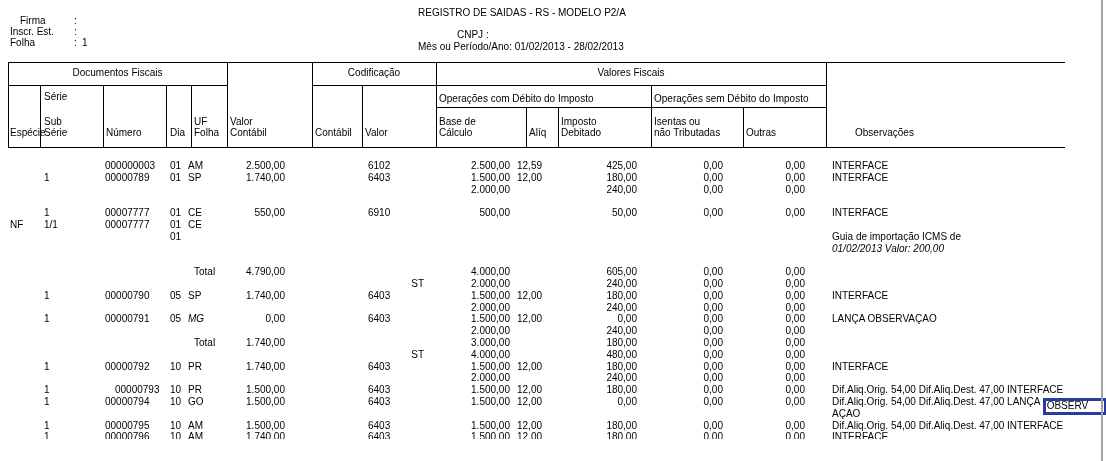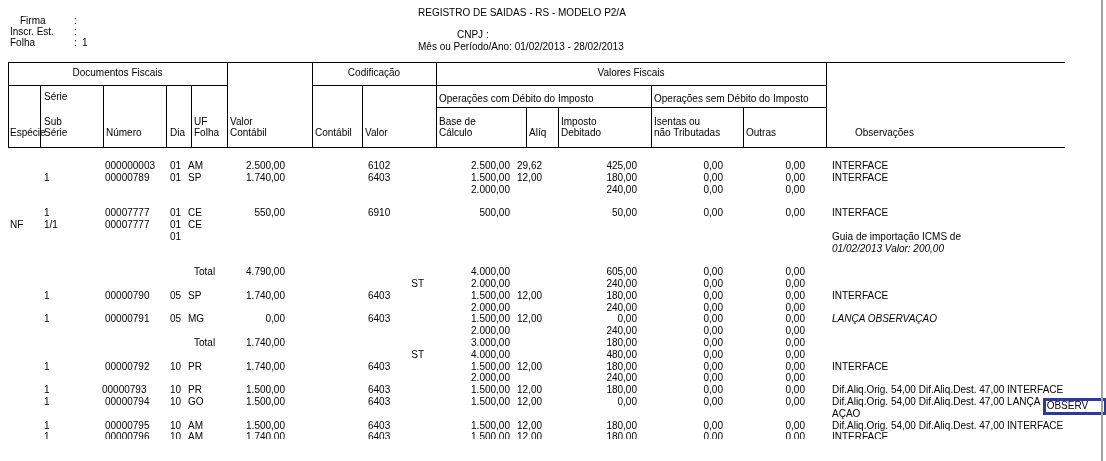--- a/index.html
+++ b/index.html
@@ -95,21 +95,21 @@
 </div>
 
 <div id="table-body">
     <div class="row" style="top: 0px;">
       <span class="cell" style="left: 105px; width: 60px;">000000003</span>
       <span class="cell" style="left: 170px; width: 20px;">01</span>
       <span class="cell" style="left: 188px; width: 36px;">AM</span>
       <span class="cell num" style="left: 200px; width: 85px;">2.500,00</span>
       <span class="cell" style="left: 368px; width: 40px;">6102</span>
       <span class="cell num" style="left: 440px; width: 70px;">2.500,00</span>
-      <span class="cell" style="left: 517px; width: 36px;">29,62</span>
+      <span class="cell" style="left: 517px; width: 36px;">12,59</span>
       <span class="cell num" style="left: 565px; width: 72px;">425,00</span>
       <span class="cell num" style="left: 660px; width: 63px;">0,00</span>
       <span class="cell num" style="left: 745px; width: 60px;">0,00</span>
       <span class="cell" style="left: 832px; width: 272px;">INTERFACE</span>
     </div>
     <div class="row" style="top: 11.8px;">
       <span class="cell" style="left: 44px; width: 55px;">1</span>
       <span class="cell" style="left: 105px; width: 60px;">00000789</span>
       <span class="cell" style="left: 170px; width: 20px;">01</span>
       <span class="cell" style="left: 188px; width: 36px;">SP</span>
@@ -189,29 +189,29 @@
     <div class="row" style="top: 141.6px;">
       <span class="cell num" style="left: 440px; width: 70px;">2.000,00</span>
       <span class="cell num" style="left: 565px; width: 72px;">240,00</span>
       <span class="cell num" style="left: 660px; width: 63px;">0,00</span>
       <span class="cell num" style="left: 745px; width: 60px;">0,00</span>
     </div>
     <div class="row" style="top: 153.4px;">
       <span class="cell" style="left: 44px; width: 55px;">1</span>
       <span class="cell" style="left: 105px; width: 60px;">00000791</span>
       <span class="cell" style="left: 170px; width: 20px;">05</span>
-      <span class="cell" style="left: 188px; width: 36px;">MG</span>
+      <span class="cell" style="left: 188px; width: 36px; font-style: italic;">MG</span>
       <span class="cell num" style="left: 200px; width: 85px;">0,00</span>
       <span class="cell" style="left: 368px; width: 40px;">6403</span>
       <span class="cell num" style="left: 440px; width: 70px;">1.500,00</span>
       <span class="cell" style="left: 517px; width: 36px;">12,00</span>
       <span class="cell num" style="left: 565px; width: 72px;">0,00</span>
       <span class="cell num" style="left: 660px; width: 63px;">0,00</span>
       <span class="cell num" style="left: 745px; width: 60px;">0,00</span>
-      <span class="cell" style="left: 832px; width: 272px; font-style: italic;">LANÇA OBSERVAÇAO</span>
+      <span class="cell" style="left: 832px; width: 272px;">LANÇA OBSERVAÇAO</span>
     </div>
     <div class="row" style="top: 165.2px;">
       <span class="cell num" style="left: 440px; width: 70px;">2.000,00</span>
       <span class="cell num" style="left: 565px; width: 72px;">240,00</span>
       <span class="cell num" style="left: 660px; width: 63px;">0,00</span>
       <span class="cell num" style="left: 745px; width: 60px;">0,00</span>
     </div>
     <div class="row" style="top: 177px;">
       <span class="cell" style="left: 194px; width: 40px;">Total</span>
       <span class="cell num" style="left: 200px; width: 85px;">1.740,00</span>
@@ -242,21 +242,21 @@
       <span class="cell" style="left: 832px; width: 272px;">INTERFACE</span>
     </div>
     <div class="row" style="top: 212.4px;">
       <span class="cell num" style="left: 440px; width: 70px;">2.000,00</span>
       <span class="cell num" style="left: 565px; width: 72px;">240,00</span>
       <span class="cell num" style="left: 660px; width: 63px;">0,00</span>
       <span class="cell num" style="left: 745px; width: 60px;">0,00</span>
     </div>
     <div class="row" style="top: 224.2px;">
       <span class="cell" style="left: 44px; width: 55px;">1</span>
-      <span class="cell" style="left: 102px; width: 60px;">00000793</span>
+      <span class="cell" style="left: 115px; width: 60px;">00000793</span>
       <span class="cell" style="left: 170px; width: 20px;">10</span>
       <span class="cell" style="left: 188px; width: 36px;">PR</span>
       <span class="cell num" style="left: 200px; width: 85px;">1.500,00</span>
       <span class="cell" style="left: 368px; width: 40px;">6403</span>
       <span class="cell num" style="left: 440px; width: 70px;">1.500,00</span>
       <span class="cell" style="left: 517px; width: 36px;">12,00</span>
       <span class="cell num" style="left: 565px; width: 72px;">180,00</span>
       <span class="cell num" style="left: 660px; width: 63px;">0,00</span>
       <span class="cell num" style="left: 745px; width: 60px;">0,00</span>
       <span class="cell" style="left: 832px; width: 272px;">Dif.Aliq.Orig. 54,00 Dif.Aliq.Dest. 47,00 INTERFACE</span>

